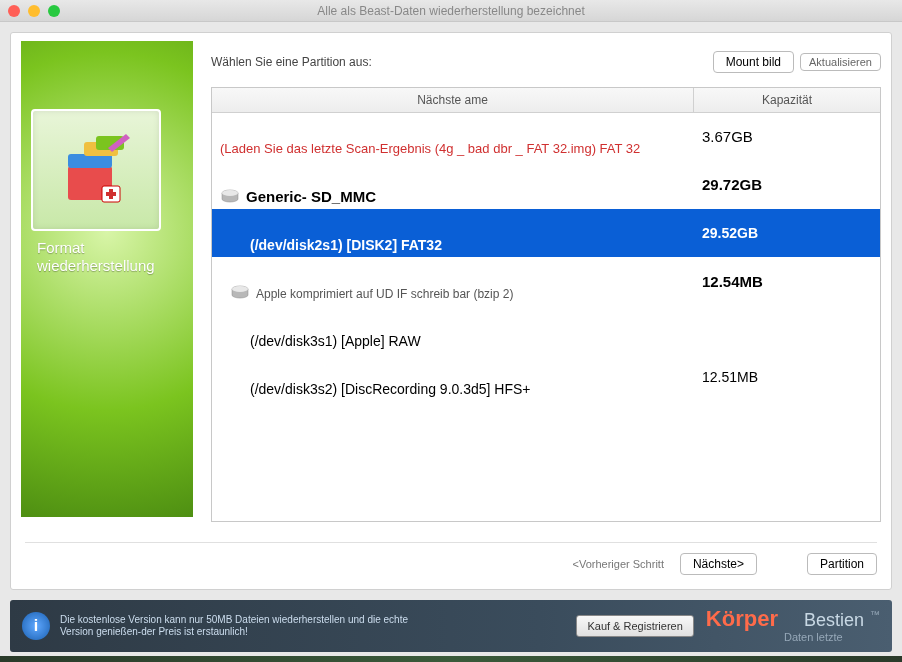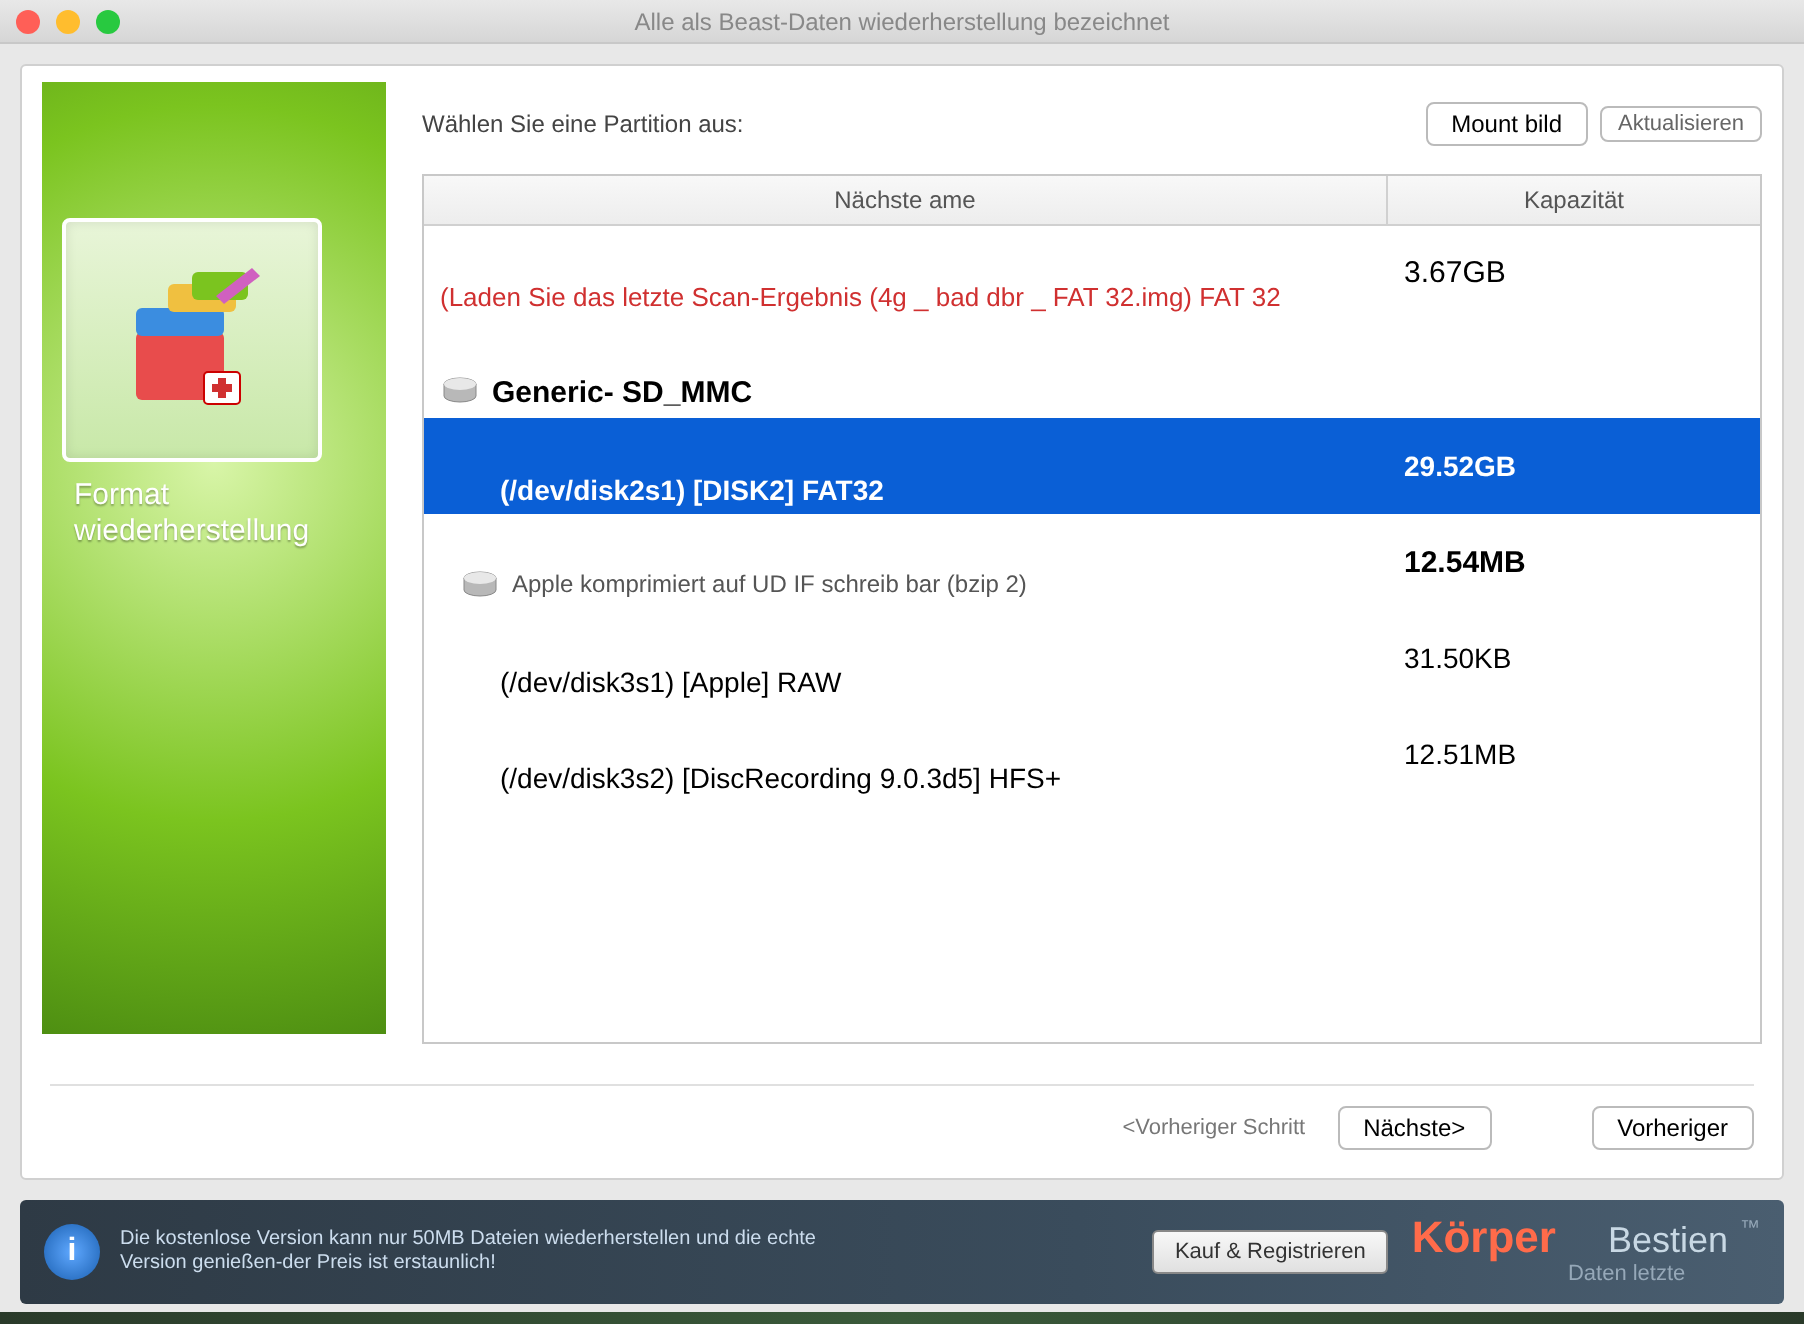--- a/index.html
+++ b/index.html
@@ -31,21 +31,21 @@
 .btn.small { padding: 2px 8px; font-size: 11px; color: #666; }
 
 .table { border: 1px solid #c8c8c8; margin-top: 14px; flex: 1; overflow: hidden; }
 .thead { display: flex; background: linear-gradient(#f8f8f8, #ededed); font-size: 12px; color: #555; border-bottom: 1px solid #d0d0d0; }
 .th { padding: 5px 8px; text-align: center; }
 .th.name { flex: 1; border-right: 1px solid #d0d0d0; }
 .th.cap { width: 186px; }
 
 .tbody { font-size: 14px; }
 .row { display: flex; align-items: center; min-height: 30px; }
-.cell-name { flex: 1; padding: 4px 8px; display: flex; align-items: flex-start; margin-top: 24px; }
+.cell-name { flex: 1; padding: 4px 8px; display: flex; align-items: flex-end; margin-top: 24px; }
 .cell-cap { width: 186px; padding: 4px 8px; }
 .row.scan .cell-name { color: #d03030; font-size: 13px; }
 .row.scan .cell-cap { font-size: 15px; }
 .row.device { font-weight: bold; font-size: 15px; }
 .row.selected { background: #0a5fd6; color: #fff; }
 .row.selected .cell-name { padding-left: 38px; font-weight: bold; }
 .row.selected .cell-cap { font-weight: bold; }
 .row.child .cell-name { padding-left: 38px; }
 .row.nested { font-size: 12px; color: #555; }
 .row.nested .cell-name { padding-left: 18px; }
@@ -127,20 +127,21 @@
               <div class="cell-name">
                 <span class="drive-icon">
                   <svg width="20" height="16" viewBox="0 0 20 16">
                     <ellipse cx="10" cy="4" rx="8" ry="3" fill="#d0d0d0" stroke="#888" stroke-width="0.5"></ellipse>
                     <path d="M2 4 v6 a8 3 0 0 0 16 0 v-6" fill="#b8b8b8" stroke="#888" stroke-width="0.5"></path>
                     <ellipse cx="10" cy="4" rx="8" ry="3" fill="#e8e8e8"></ellipse>
                   </svg>
                 </span>
                 <span>Generic- SD_MMC</span>
               </div>
+              <div class="cell-cap" style="font-weight: bold;">29.72GB</div>
             </div>
             <div class="row selected">
               <div class="cell-name">
                 <span>(/dev/disk2s1) [DISK2] FAT32</span>
               </div>
               <div class="cell-cap">29.52GB</div>
             </div>
             <div class="row nested">
               <div class="cell-name">
                 <span class="drive-icon">
@@ -151,40 +152,39 @@
                   </svg>
                 </span>
                 <span>Apple komprimiert auf UD IF schreib bar (bzip 2)</span>
               </div>
               <div class="cell-cap">12.54MB</div>
             </div>
             <div class="row child">
               <div class="cell-name">
                 <span>(/dev/disk3s1) [Apple] RAW</span>
               </div>
-              <div class="cell-cap">31.50KB</div>
             </div>
             <div class="row child">
               <div class="cell-name">
                 <span>(/dev/disk3s2) [DiscRecording 9.0.3d5] HFS+</span>
               </div>
               <div class="cell-cap">12.51MB</div>
             </div>
           </div>
       </div>
     </div>
   </div>
 
   <hr class="divider">
 
   <div class="bottom-nav">
     <span class="nav-label">&lt;Vorheriger Schritt</span>
     <button class="btn">Nächste&gt;</button>
     <span style="width:18px"></span>
-    <button class="btn">Vorheriger</button>
+    <button class="btn">Partition</button>
   </div>
 </div>
 
 <div class="footer">
   <div class="info-icon">i</div>
   <div class="footer-text">Die kostenlose Version kann nur 50MB Dateien wiederherstellen und die echte Version genießen-der Preis ist erstaunlich!</div>
   <div class="footer-spacer"></div>
   <button class="footer-btn">Kauf &amp; Registrieren</button>
   <div class="brand">
     <div class="brand-left">Körper</div>

